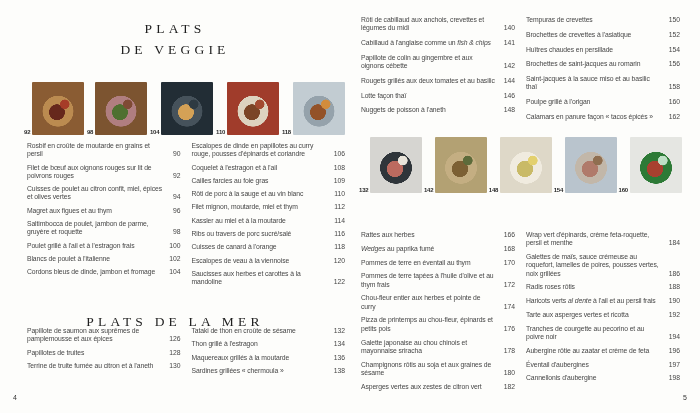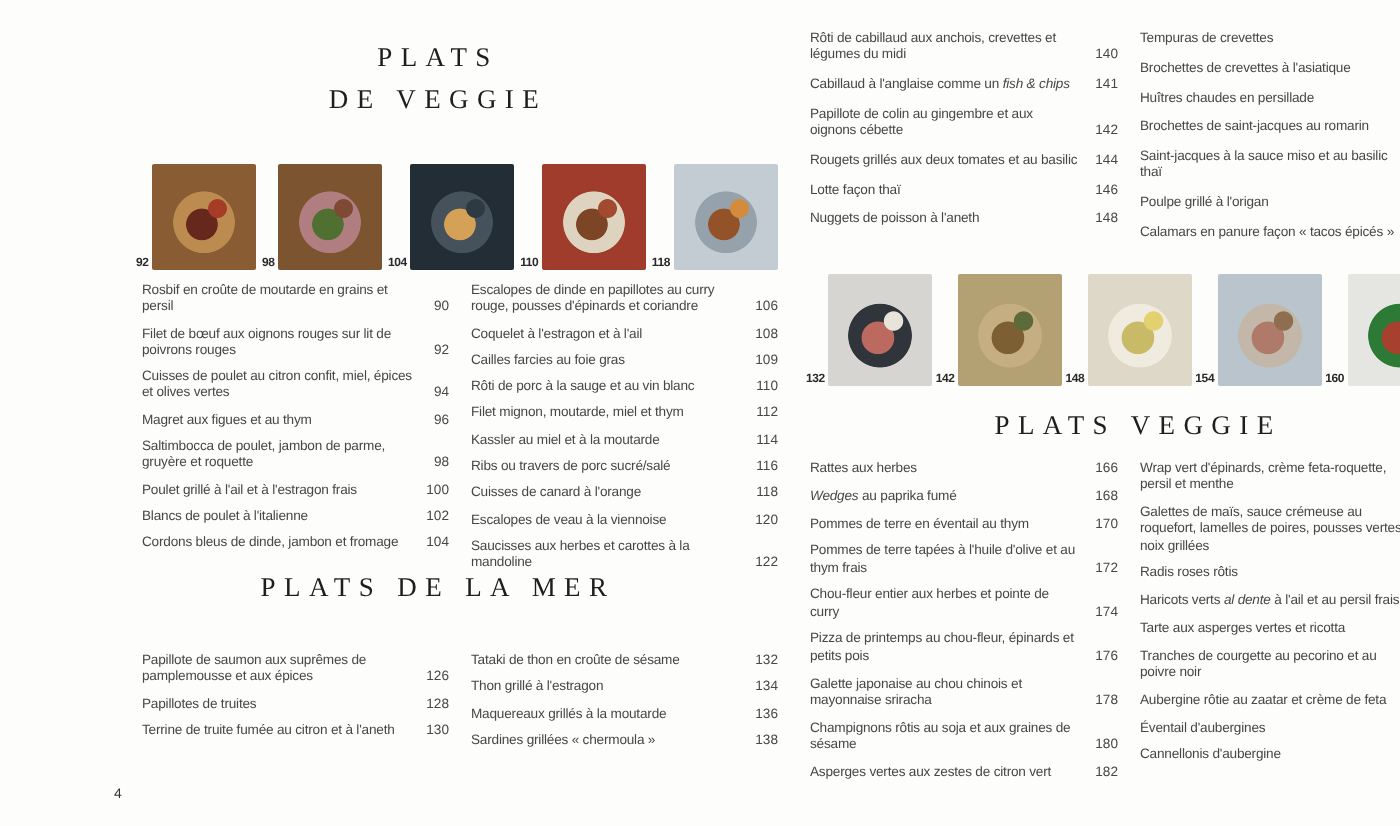--- a/index.html
+++ b/index.html
@@ -3,33 +3,33 @@
 <meta charset="utf-8">
 <style>
   html,body{margin:0;padding:0;}
   body{
     width:700px;height:413px;overflow:hidden;
     background:#ffffff;
     font-family:"Liberation Sans",sans-serif;
     color:#474747;
   }
   .spread{position:relative;width:700px;height:413px;background:#fdfdfb;}
-  .page{position:absolute;top:0;height:413px;width:350px;margin-left:44px;}
+  .page{position:absolute;top:0;height:413px;width:350px;}
   .page.left{left:0;}
   .page.right{left:350px;}
 
   
   .sec-title{
     position:absolute;left:0;right:0;text-align:center;
     font-family:"Liberation Serif","DejaVu Serif",serif;
     color:#1e1e1e;font-size:13.5px;letter-spacing:4.2px;line-height:1.55;
   }
   .sec-title .ln{display:block;}
   .title-viande{top:19px;}
-  .title-mer{top:284px;}
+  .title-mer{top:312px;}
   .title-veggie{top:203px;}
 
   
   .toc-cols{
     position:absolute;display:grid;grid-template-columns:1fr 1fr;
     column-gap:11px;align-content:start;
   }
   .cols-viande{top:142px;left:27px;width:318px;}
   .cols-mer-left{top:327px;left:27px;width:318px;}
   .cols-mer-right{top:16px;left:11px;width:319px;}
@@ -303,23 +303,20 @@
         <div class="photo-item">
           <span class="ph-num">154</span>
           <div class="photo" style="--bg: #b9c4cd; --plate: #c2b7a9; --food: #b07a6a; --accent: #8f6e50;"></div>
         </div>
         <div class="photo-item">
           <span class="ph-num">160</span>
           <div class="photo" style="--bg: #e5e6e2; --plate: #2d7a36; --food: #a8402f; --accent: #bfe0c6;"></div>
         </div>
       </div>
 
-    <div class="sec-title title-veggie">
-      <span class="ln">PLATS VEGGIE</span>
-    </div>
 
     <div class="toc-cols cols-veggie">
       <div class="toc-col">
           <div class="toc-entry">
             <span class="t">Rattes aux herbes</span>
             <span class="p">166</span>
           </div>
           <div class="toc-entry">
             <span class="t"><i>Wedges</i> au paprika fumé</span>
             <span class="p">168</span>

